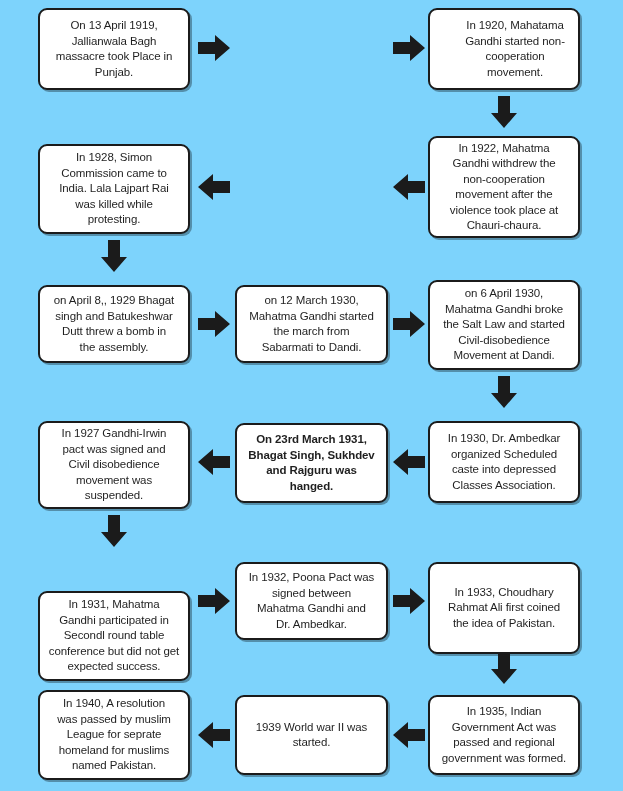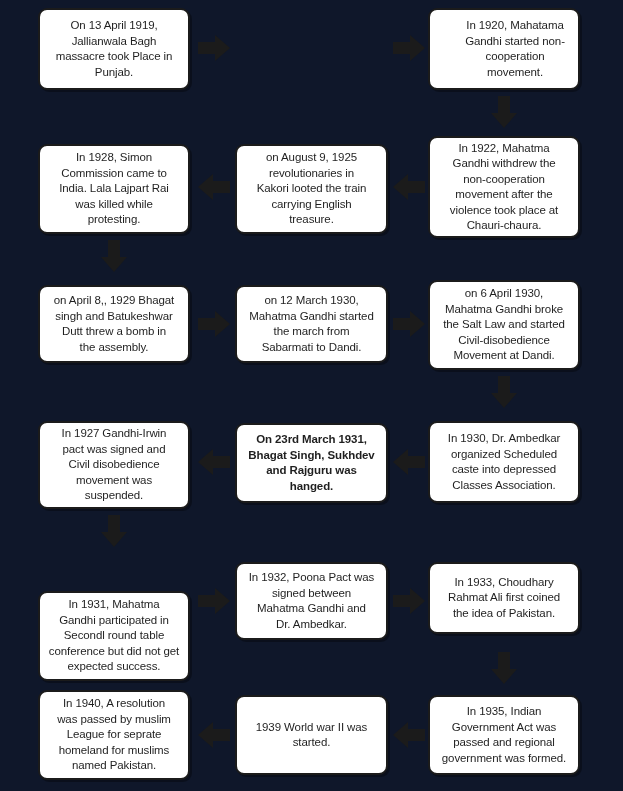--- a/index.html
+++ b/index.html
@@ -11,21 +11,21 @@
     width: 623px;
     height: 791px;
     font-family: "Liberation Sans", sans-serif;
     color: #1a1a1a;
     overflow: hidden;
   }
   #canvas {
     position: relative;
     width: 623px;
     height: 791px;
-    background: #0f172a;
+    background: #7dd3fc;
   }
 
   
   .node {
     position: absolute;
     box-sizing: border-box;
     background: #ffffff;
     border: 2px solid #1b1b1b;
     border-radius: 9px;
     display: flex;
@@ -97,27 +97,20 @@
 violence took place at
 Chauri-chaura.</span>
   </div>
 
   <div class="arrow" style="left:393px; top:173px; width:32px; height:28px;">
     <svg viewBox="0 0 32 28" width="32" height="28" aria-hidden="true">
       <path d="M32 8 L15 8 L15 1 L0 14 L15 27 L15 20 L32 20 Z"></path>
     </svg>
   </div>
 
-  <div class="node" style="left:235px; top:144px; width:153px; height:90px;">
-    <span class="node-text">on August 9, 1925
-revolutionaries in
-Kakori looted the train
-carrying English
-treasure.</span>
-  </div>
 
   <div class="arrow" style="left:198px; top:173px; width:32px; height:28px;">
     <svg viewBox="0 0 32 28" width="32" height="28" aria-hidden="true">
       <path d="M32 8 L15 8 L15 1 L0 14 L15 27 L15 20 L32 20 Z"></path>
     </svg>
   </div>
 
   <div class="node" style="left:38px; top:144px; width:152px; height:90px;">
     <span class="node-text">In 1928, Simon
 Commission came to
@@ -232,21 +225,21 @@
 Mahatma Gandhi and
 Dr. Ambedkar.</span>
   </div>
 
   <div class="arrow" style="left:393px; top:587px; width:32px; height:28px;">
     <svg viewBox="0 0 32 28" width="32" height="28" aria-hidden="true">
       <path d="M0 8 L17 8 L17 1 L32 14 L17 27 L17 20 L0 20 Z"></path>
     </svg>
   </div>
 
-  <div class="node" style="left:428px; top:562px; width:152px; height:72px;">
+  <div class="node" style="left:428px; top:562px; width:152px; height:92px;">
     <span class="node-text">In 1933, Choudhary
 Rahmat Ali first coined
 the idea of Pakistan.</span>
   </div>
 
   <div class="arrow" style="left:490px; top:652px; width:28px; height:32px;">
     <svg viewBox="0 0 28 32" width="28" height="32" aria-hidden="true">
       <path d="M8 0 L20 0 L20 17 L27 17 L14 32 L1 17 L8 17 Z"></path>
     </svg>
   </div>

